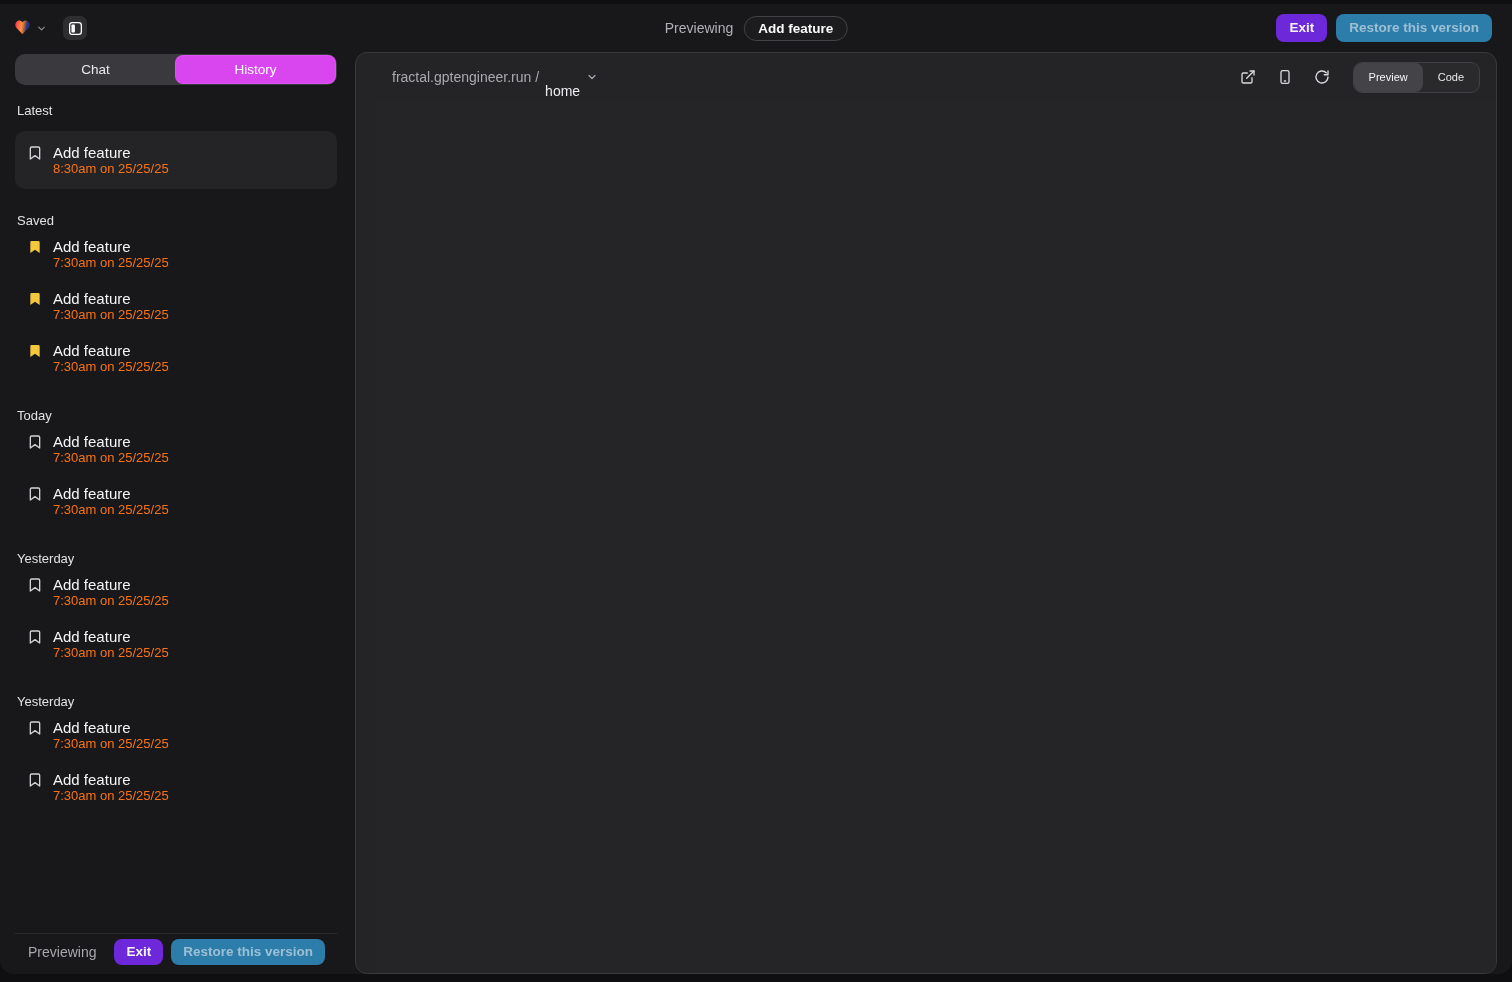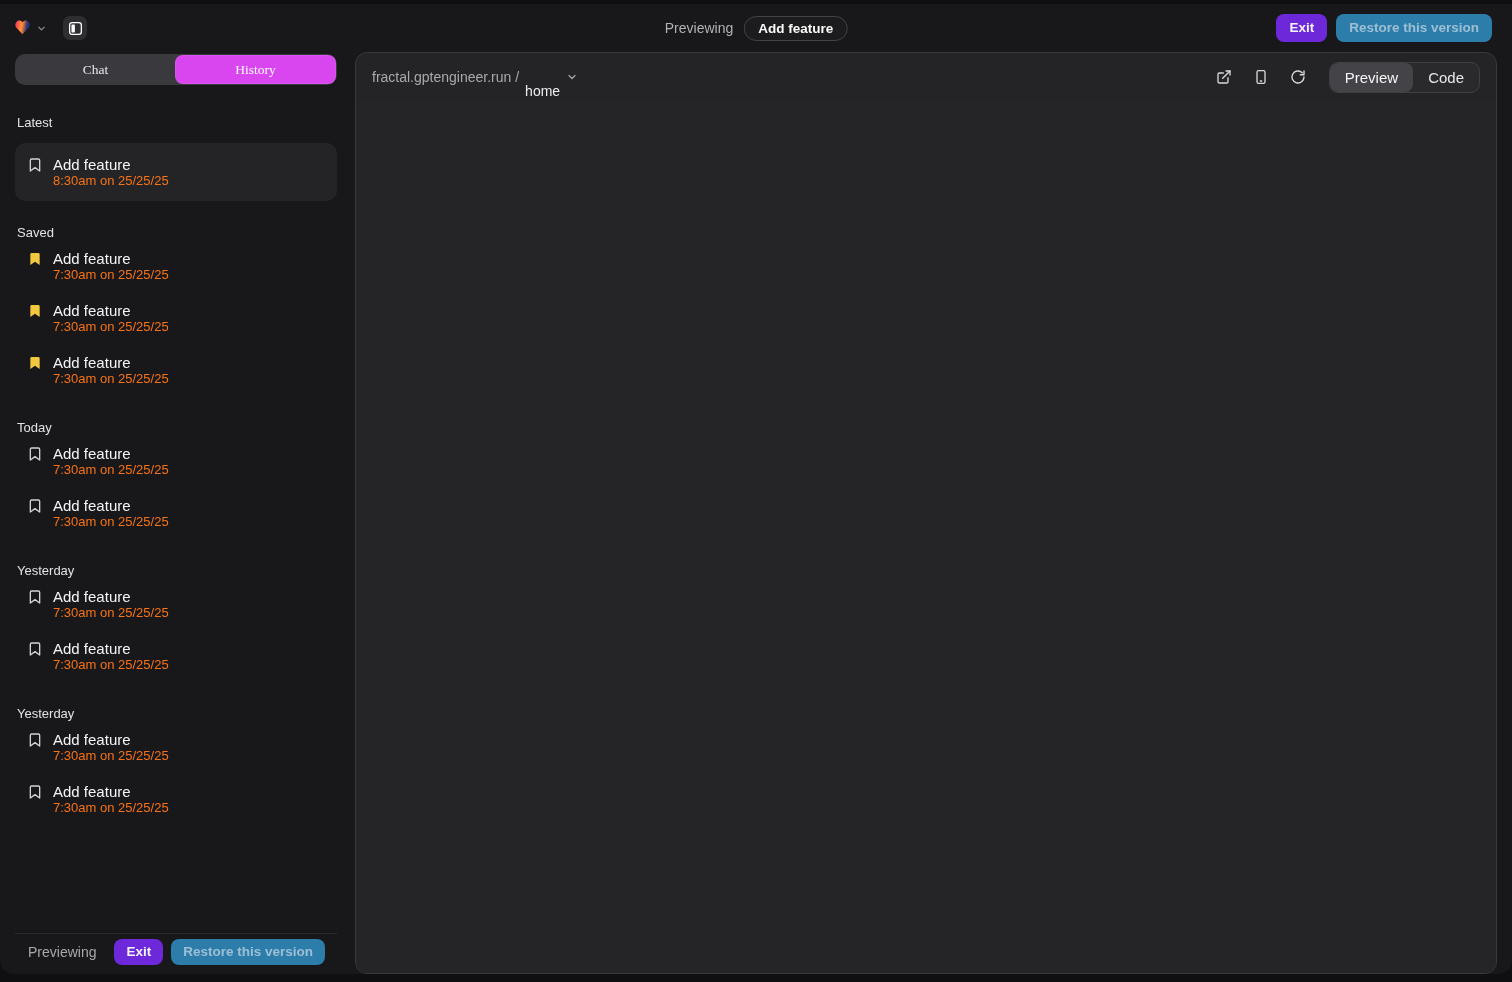--- a/index.html
+++ b/index.html
@@ -47,57 +47,57 @@
   .sidebar {
     width:322px; margin-right:18px; height:918px;
     display:flex; flex-direction:column;
   }
   .seg-tabs {
     margin-top:2px; height:31px; background:#3a3a3e; border-radius:10px;
     display:flex; padding:1px; flex-shrink:0;
   }
   .seg-tab {
     flex:1; border:none; background:transparent; border-radius:8px;
-    font-size:13.5px; color:#e9e9ec; cursor:pointer; font-family:Liberation Serif, serif; font-weight:500;
+    font-size:13.5px; color:#e9e9ec; cursor:pointer; font-family:Liberation Sans, sans-serif; font-weight:500;
   }
   .seg-tab.active { background:#d946ef; color:#ffffff; border:1px solid rgba(255,255,255,0.07); }
-  .history-list { flex:1; overflow:hidden; padding-top:16px; }
+  .history-list { flex:1; overflow:hidden; padding-top:4px; }
   .section-title { font-size:13px; color:#e2e2e5; margin:24px 2px 0; }
   .section-title.first { margin-top:14px; }
   .h-item { padding:10px 0 10px 12px; cursor:pointer; border-radius:10px; }
   .h-item.card { background:#242427; margin-top:13px; padding:13px 12px 13px 12px; }
   .h-title-row { display:flex; align-items:center; gap:10px; }
   .h-title { font-size:15px; font-weight:500; color:#f4f4f6; }
   .h-ts { font-size:13px; color:#f97316; padding-left:26px; }
   .sidebar-footer {
     flex-shrink:0; height:37px; border-top:1px solid #2b2b2e;
     display:flex; align-items:center; gap:8px; padding:0 12px 0 13px;
   }
   .footer-label { flex:1; color:#a8a8ac; font-size:14px; }
   .btn-sm { padding:5px 12px; font-size:13.5px; }
   
   .preview-panel {
     flex:1; background:#242427; border:1px solid #39393c; border-radius:12px;
-    display:flex; flex-direction:column; overflow:hidden;
+    display:flex; flex-direction:column; overflow:hidden;padding-left:20px;
   }
   .panel-header { height:48px; display:flex; align-items:center; padding:0 16px; flex-shrink:0; }
   .url-bar { display:flex; align-items:center; gap:6px; font-size:14px; cursor:pointer; }
   .url-host { color:#a9a9ae; }
   .url-page { color:#ededf0; font-weight:500;margin-top:28px; }
   .panel-actions { margin-left:auto; display:flex; align-items:center; gap:7px; }
   .panel-icon-btn {
     width:30px; height:30px; border:none; background:transparent; border-radius:7px;
     display:flex; align-items:center; justify-content:center; cursor:pointer; color:#d9d9dd;
   }
   .view-toggle {
     margin-left:9px; display:flex; border:1px solid #404044; border-radius:9px;
     overflow:hidden; height:31px; background:#2a2a2d;
   }
   .view-tab {
-    border:none; background:transparent; padding:0 15px; font-size:15px; font-weight:500;
+    border:none; background:transparent; padding:0 15px; font-size:11px; font-weight:500;
     color:#e8e8eb; cursor:pointer; font-family:inherit;text-align:right;
   }
   .view-tab.active { background:#434348; border-radius:8px; color:#f6f6f8; }
   .panel-body { flex:1; background:#252528; }
   svg { display:block; }
 </style>
 </head>
 <body>
 
 <div class="app">

